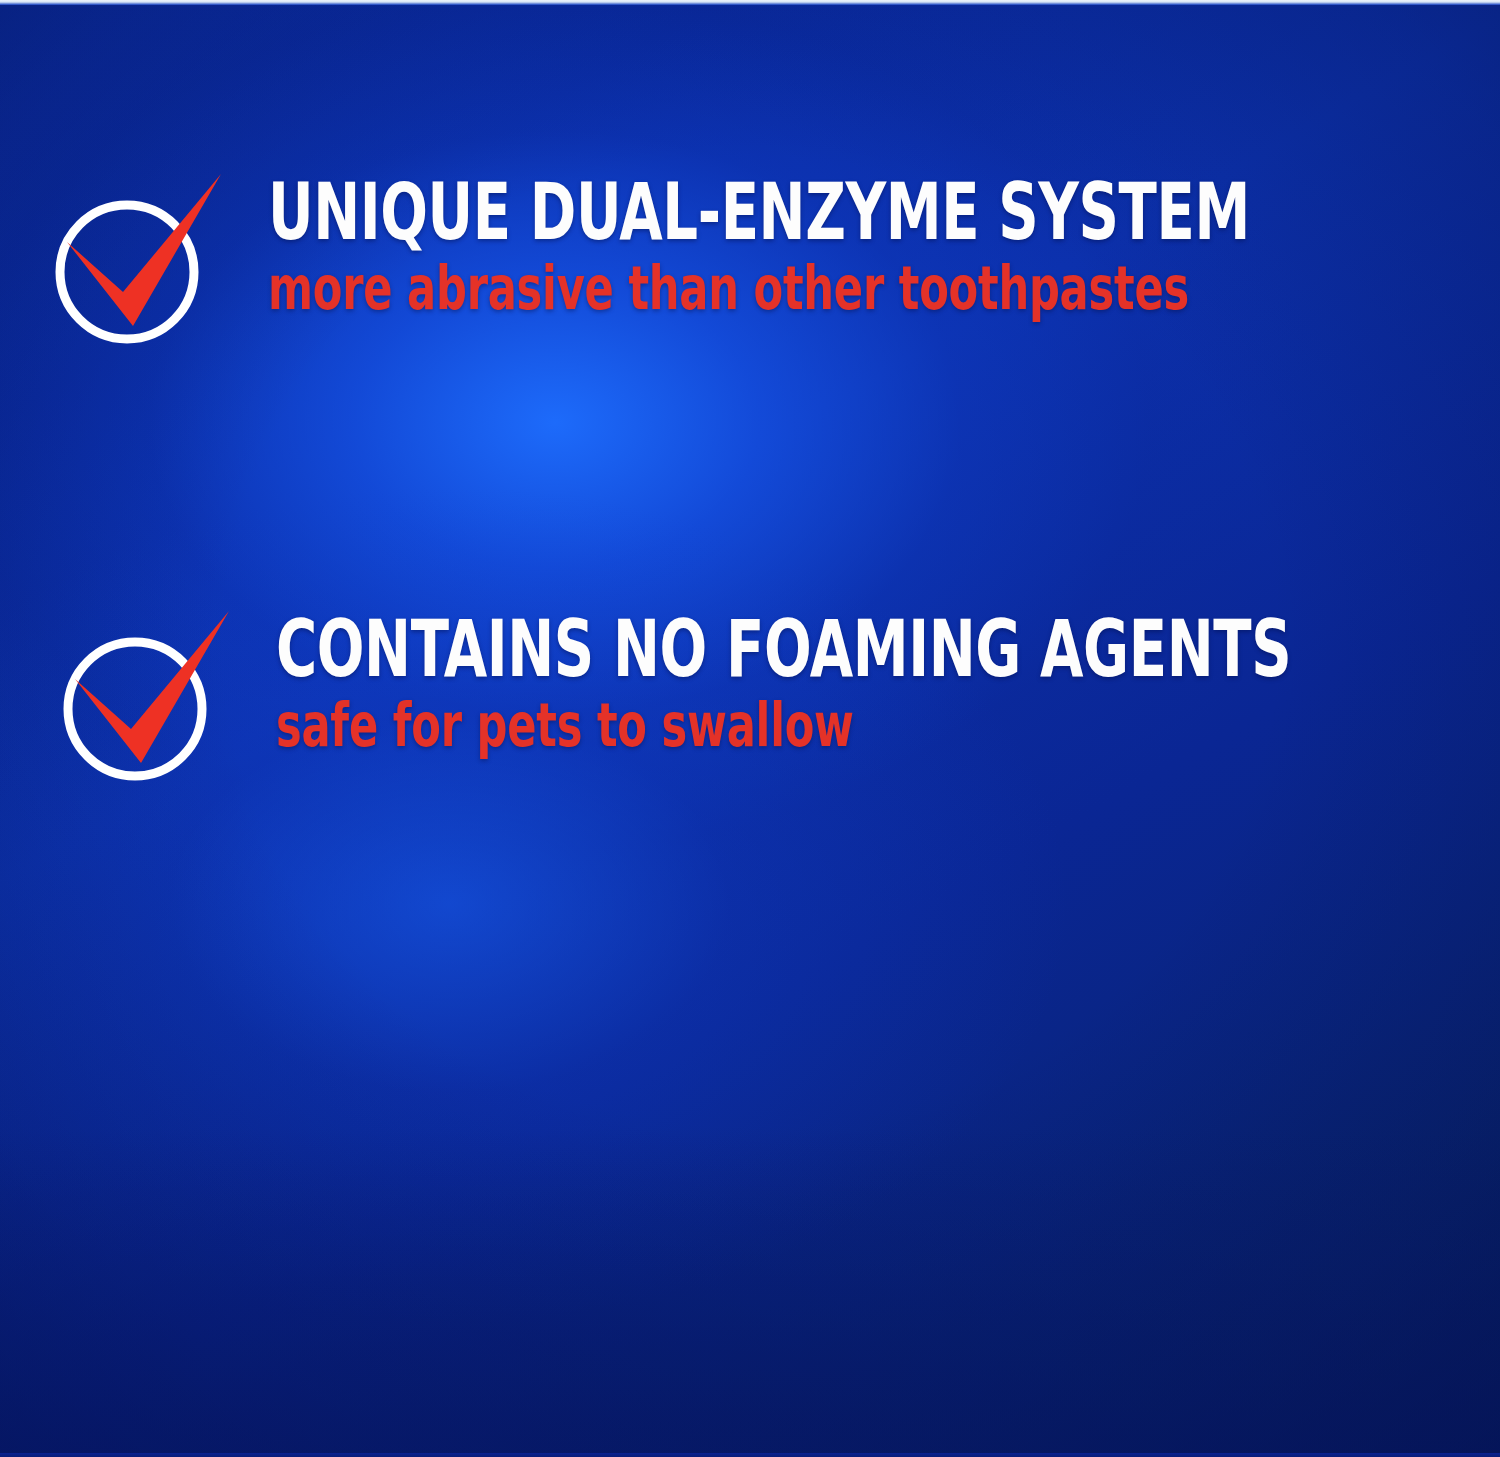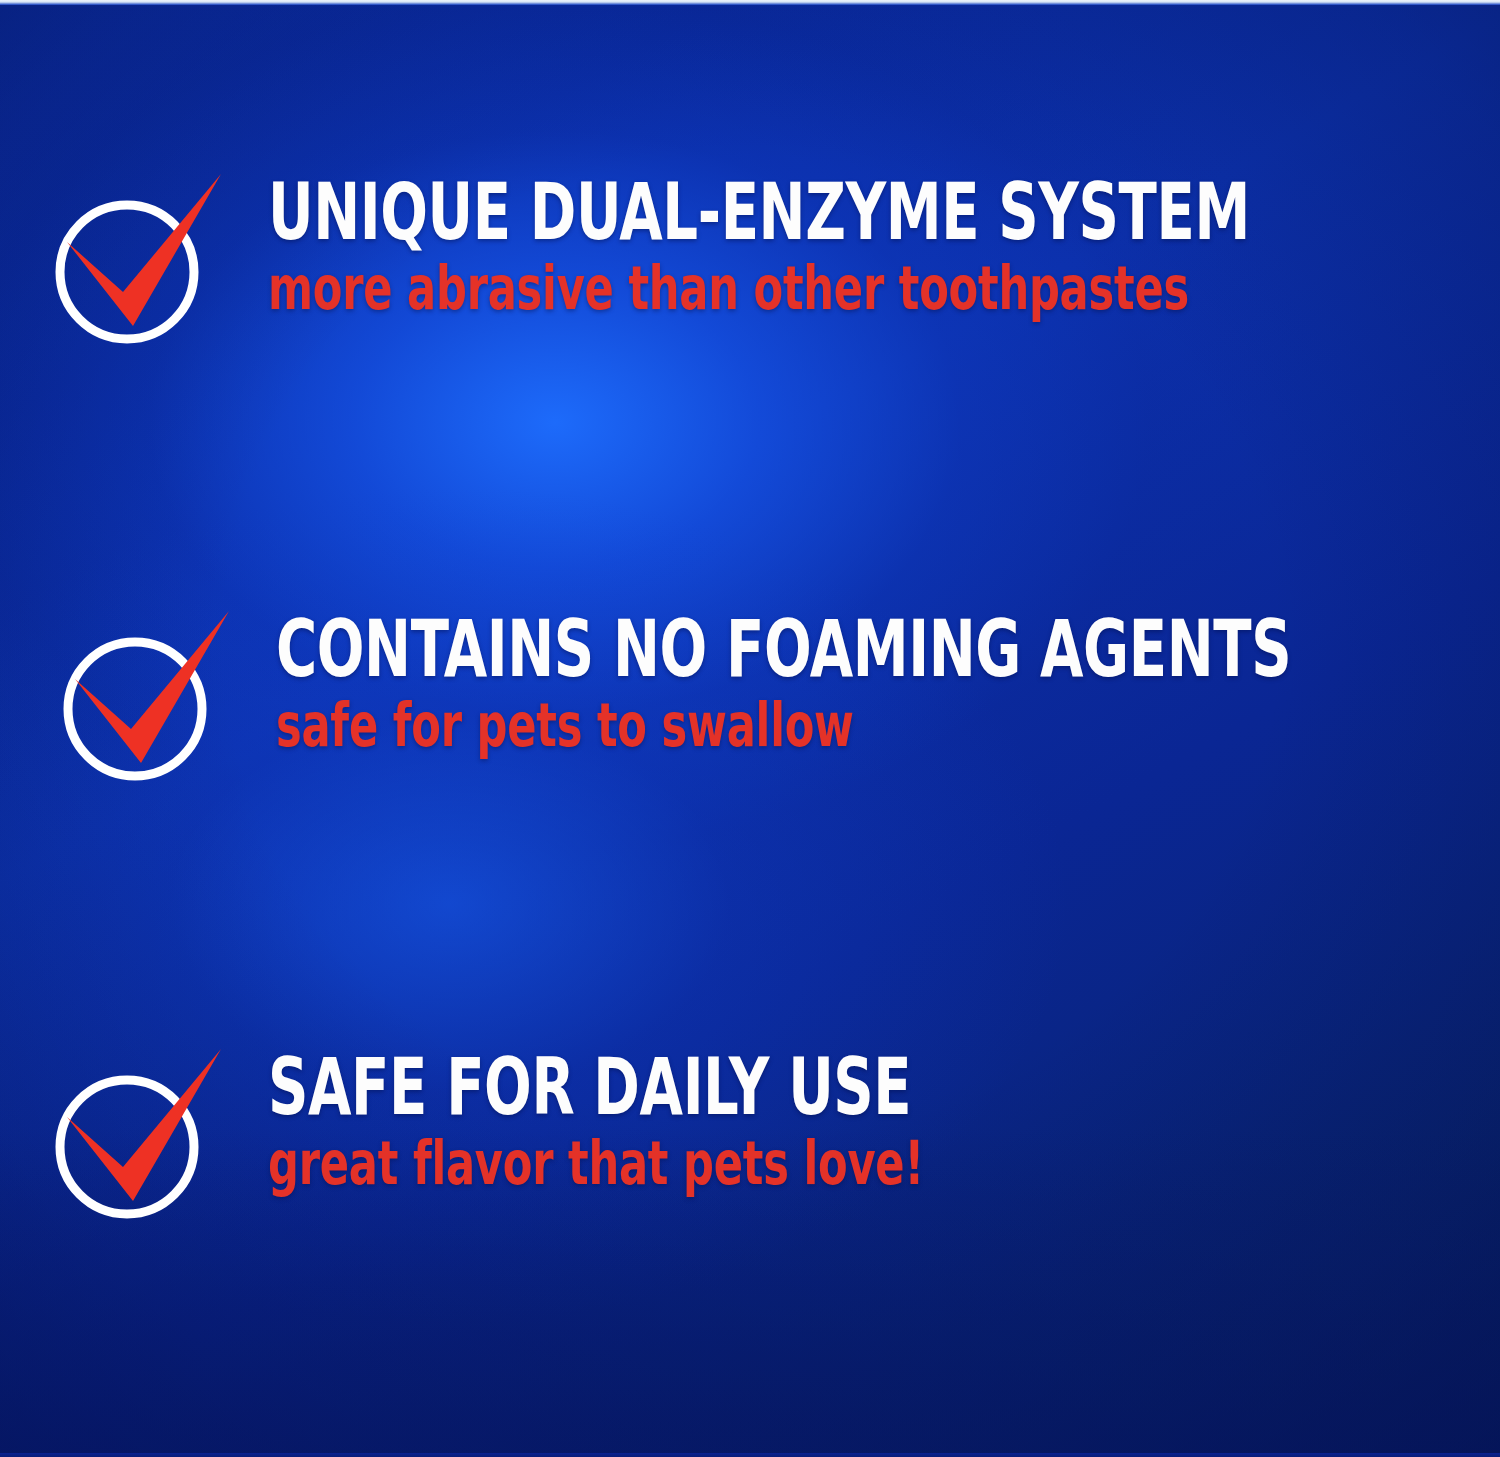--- a/index.html
+++ b/index.html
@@ -193,33 +193,17 @@
                    L 78 146
                    Z" fill="#ee3124"></path>
         </svg>
       </div>
       <div class="feature-text">
         <div class="headline">CONTAINS NO FOAMING AGENTS</div>
         <div class="subline">safe for pets to swallow</div>
       </div>
     </div>
 
-    <div class="feature feature-3">
-      <div class="check-badge">
-        <svg viewBox="0 0 185 185" xmlns="http://www.w3.org/2000/svg" aria-hidden="true">
-          <circle cx="72" cy="92" r="67" fill="none" stroke="#ffffff" stroke-width="9"></circle>
-          <path d="M 12 62
-                   L 68 112
-                   L 166 -6
-                   L 78 146
-                   Z" fill="#ee3124"></path>
-        </svg>
-      </div>
-      <div class="feature-text">
-        <div class="headline">SAFE FOR DAILY USE</div>
-        <div class="subline">great flavor that pets love!</div>
-      </div>
-    </div>
 
   </div>
 
 
 </div>
 
 </body></html>

